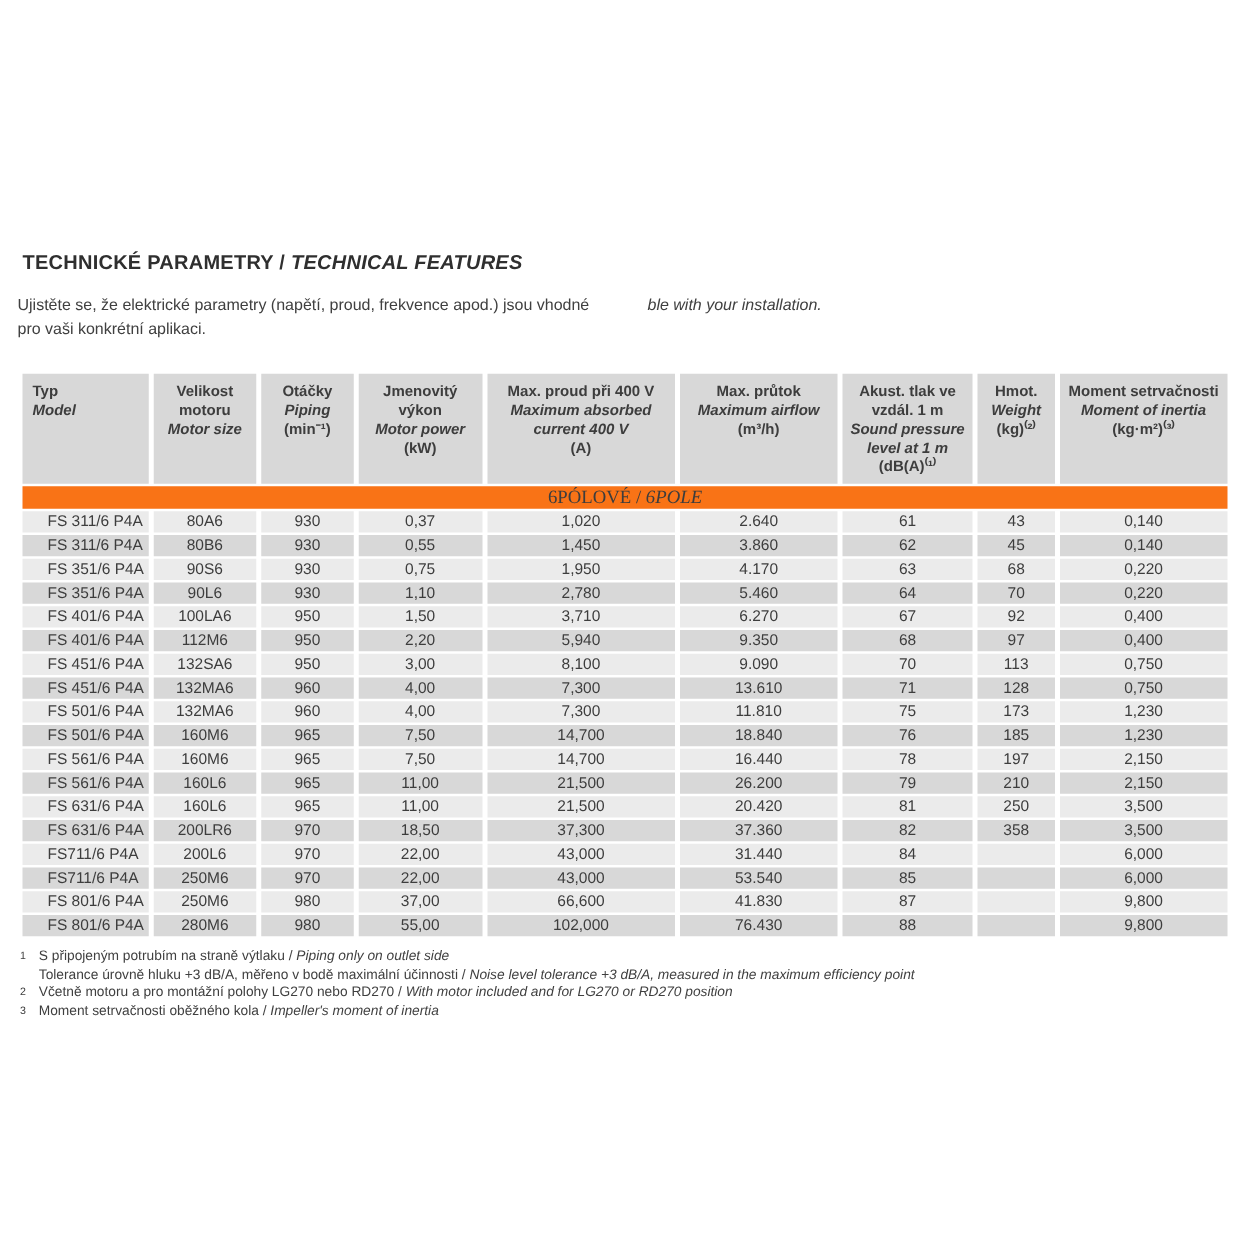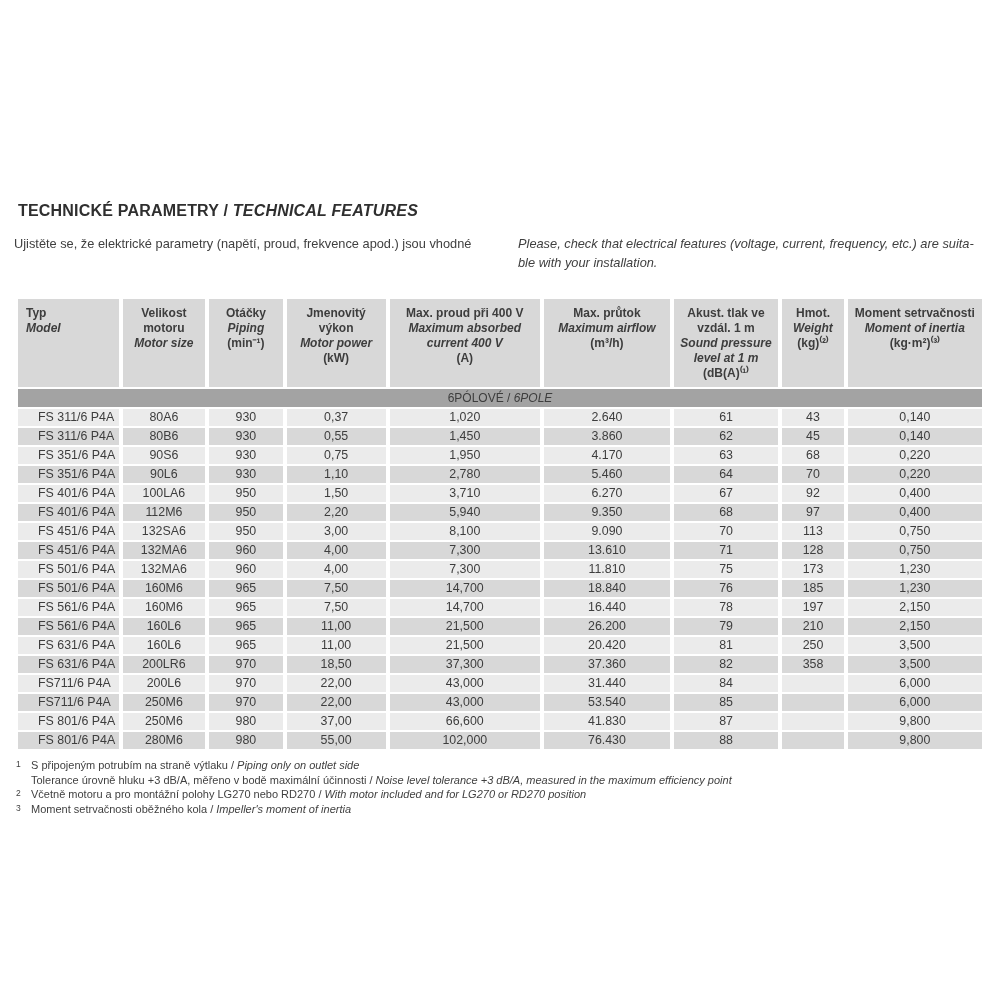--- a/index.html
+++ b/index.html
@@ -46,22 +46,22 @@
   table.tech th.left{text-align:left;padding-left:8px;}
   .h-en{font-style:italic;}
   table.tech td{
     height:17px;line-height:17px;padding:0 2px;
     text-align:center;white-space:nowrap;overflow:hidden;
   }
   table.tech td.left{text-align:left;padding-left:20px;}
   tr.light td{background:var(--row-light);}
   tr.dark td{background:var(--row-dark);}
   tr.section-row td{
-    background:#a3a3a3;height:18px;line-height:18px;
-    text-align:center;font-size:12px;
+    background:#f97316;height:18px;line-height:18px;
+    text-align:center;font-size:15px;font-family:Liberation Serif, serif;
   }
   tr.section-row em{font-style:italic;}
 
   .footnotes{
     margin-top:7px;font-size:11px;line-height:14.5px;color:#3f3f3f;
   }
   .fn-line{position:relative;padding-left:17px;}
   .fn-marker{
     position:absolute;left:2px;top:0;
     font-size:8.5px;line-height:12px;
@@ -71,23 +71,23 @@
 </head>
 <body>
 
 <div class="page">
 
   <h1 class="page-title"><span>TECHNICKÉ PARAMETRY / </span><em>TECHNICAL FEATURES</em></h1>
 
   <div class="intro">
     <div class="intro-cz">
       <div>Ujistěte se, že elektrické parametry (napětí, proud, frekvence apod.) jsou vhodné</div>
+      <div>pro vaši konkrétní aplikaci.</div>
     </div>
     <div class="intro-en">
-      <div>Please, check that electrical features (voltage, current, frequency, etc.) are suita-</div>
       <div>ble with your installation.</div>
     </div>
   </div>
 
   <table class="tech">
     <colgroup>
       <col style="width:10.8%">
         <col style="width:8.85%">
         <col style="width:7.9%">
       <col style="width:10.6%">

